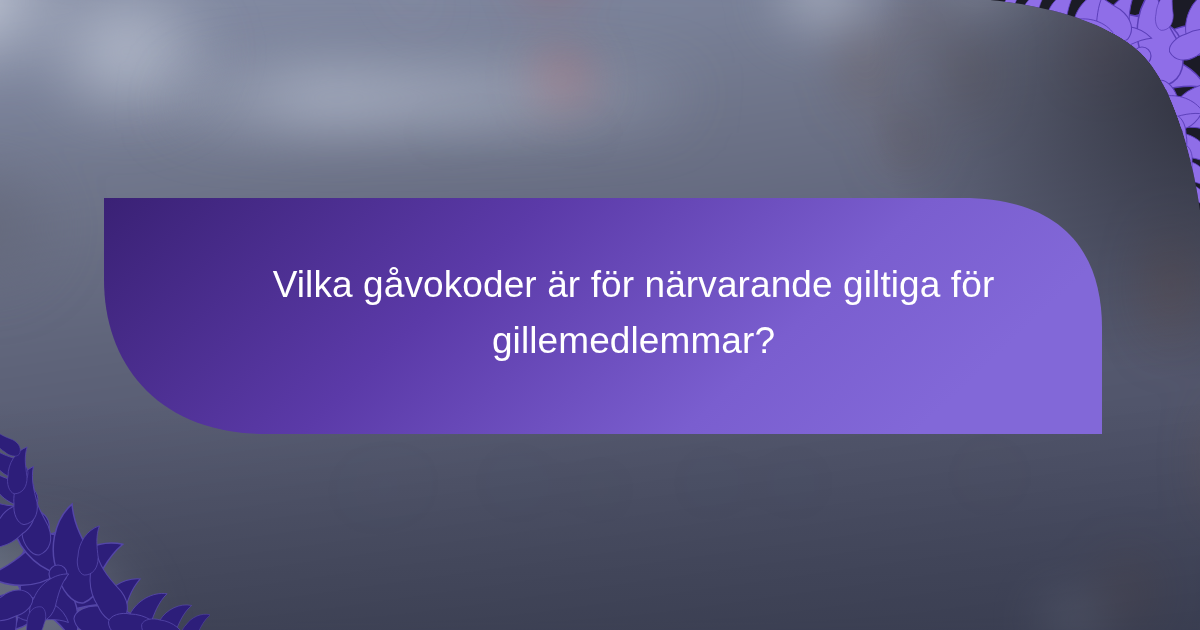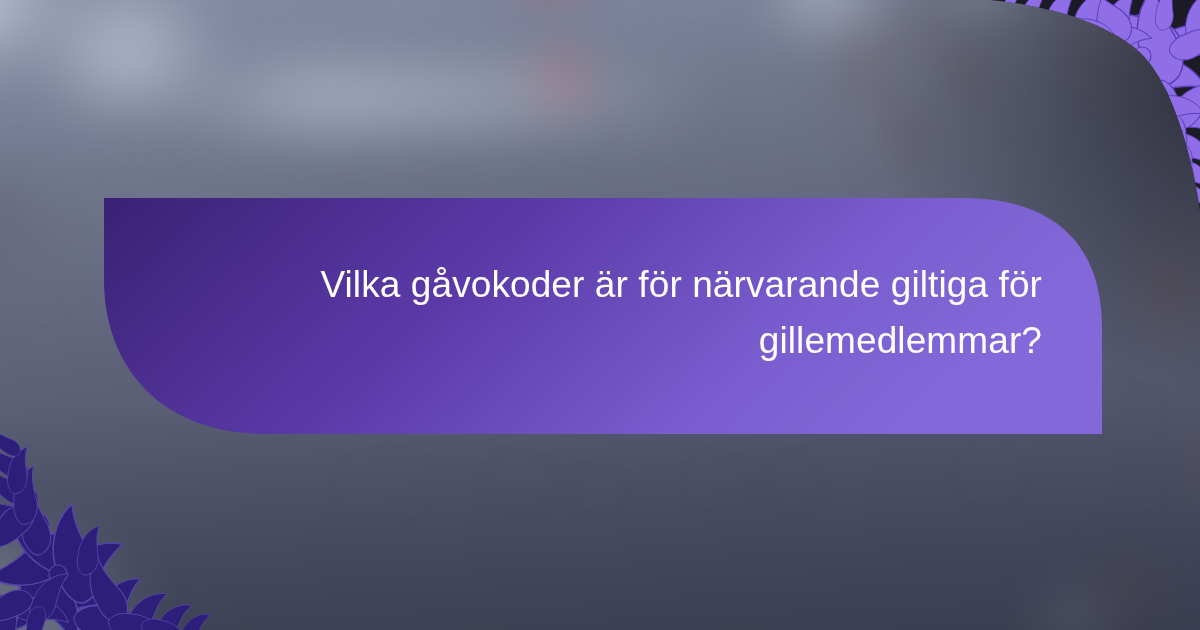--- a/index.html
+++ b/index.html
@@ -129,21 +129,21 @@
   }
   .banner-text {
     position: absolute;
     left: 125px;
     right: 60px;
     top: 0;
     height: 100%;
     display: flex;
     align-items: center;
     justify-content: center;
-    text-align: right;
+    text-align: center;
     color: #ffffff;
     font-size: 37px;
     line-height: 1.52;
     font-weight: 400;
     letter-spacing: 0.1px;
     padding-bottom: 6px;
     box-sizing: border-box;
   }
 </style>
 </head>

